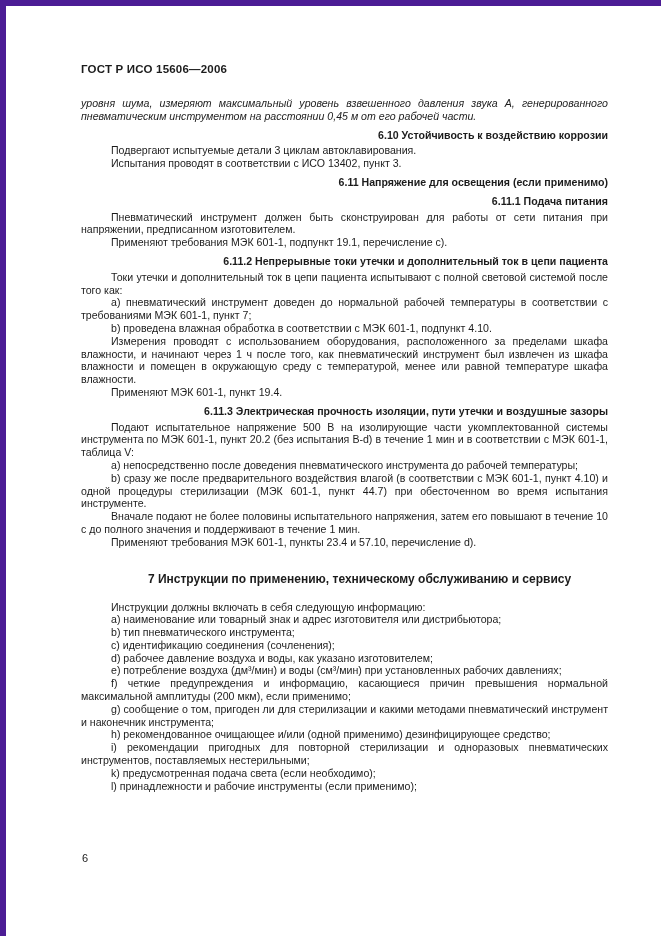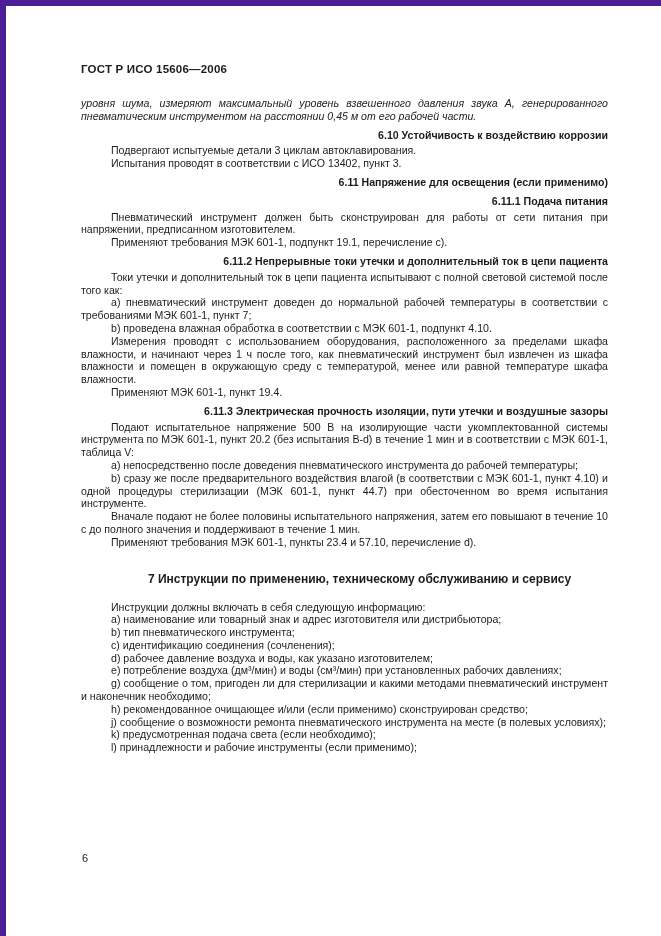--- a/index.html
+++ b/index.html
@@ -92,21 +92,22 @@
       <p class="para">b)  сразу же после предварительного воздействия влагой (в соответствии с МЭК 601-1, пункт 4.10) и одной процедуры стерилизации (МЭК 601-1, пункт 44.7) при обесточенном во время испытания инструменте.</p>
       <p class="para">Вначале подают не более половины испытательного напряжения, затем его повышают в течение 10 с до полного значения и поддерживают в течение 1 мин.</p>
       <p class="para">Применяют требования МЭК 601-1, пункты 23.4 и 57.10, перечисление d).</p>
       <p class="section-heading">7  Инструкции по применению, техническому обслуживанию и сервису</p>
       <p class="para">Инструкции должны включать в себя следующую информацию:</p>
       <p class="para">a)  наименование или товарный знак и адрес изготовителя или дистрибьютора;</p>
       <p class="para">b)  тип пневматического инструмента;</p>
       <p class="para">c)  идентификацию соединения (сочленения);</p>
       <p class="para">d)  рабочее давление воздуха и воды, как указано изготовителем;</p>
       <p class="para">e)  потребление воздуха (дм³/мин) и воды (см³/мин) при установленных рабочих давлениях;</p>
-      <p class="para">g)  сообщение о том, пригоден ли для стерилизации и какими методами пневматический инструмент и наконечник необходимо;</p>
-      <p class="para">h)  рекомендованное очищающее и/или (если применимо) сконструирован средство;</p>
-      <p class="para">j)  сообщение о возможности ремонта пневматического инструмента на месте (в полевых условиях);</p>
+      <p class="para">f)  четкие предупреждения и информацию, касающиеся причин превышения нормальной максимальной амплитуды (200 мкм), если применимо;</p>
+      <p class="para">g)  сообщение о том, пригоден ли для стерилизации и какими методами пневматический инструмент и наконечник инструмента;</p>
+      <p class="para">h)  рекомендованное очищающее и/или (одной применимо) дезинфицирующее средство;</p>
+      <p class="para">i)  рекомендации пригодных для повторной стерилизации и одноразовых пневматических инструментов, поставляемых нестерильными;</p>
       <p class="para">k)  предусмотренная подача света (если необходимо);</p>
       <p class="para">l)  принадлежности и рабочие инструменты (если применимо);</p>
     </main>
 
   <div class="page-number">6</div>
 </div>
 
 </body></html>

